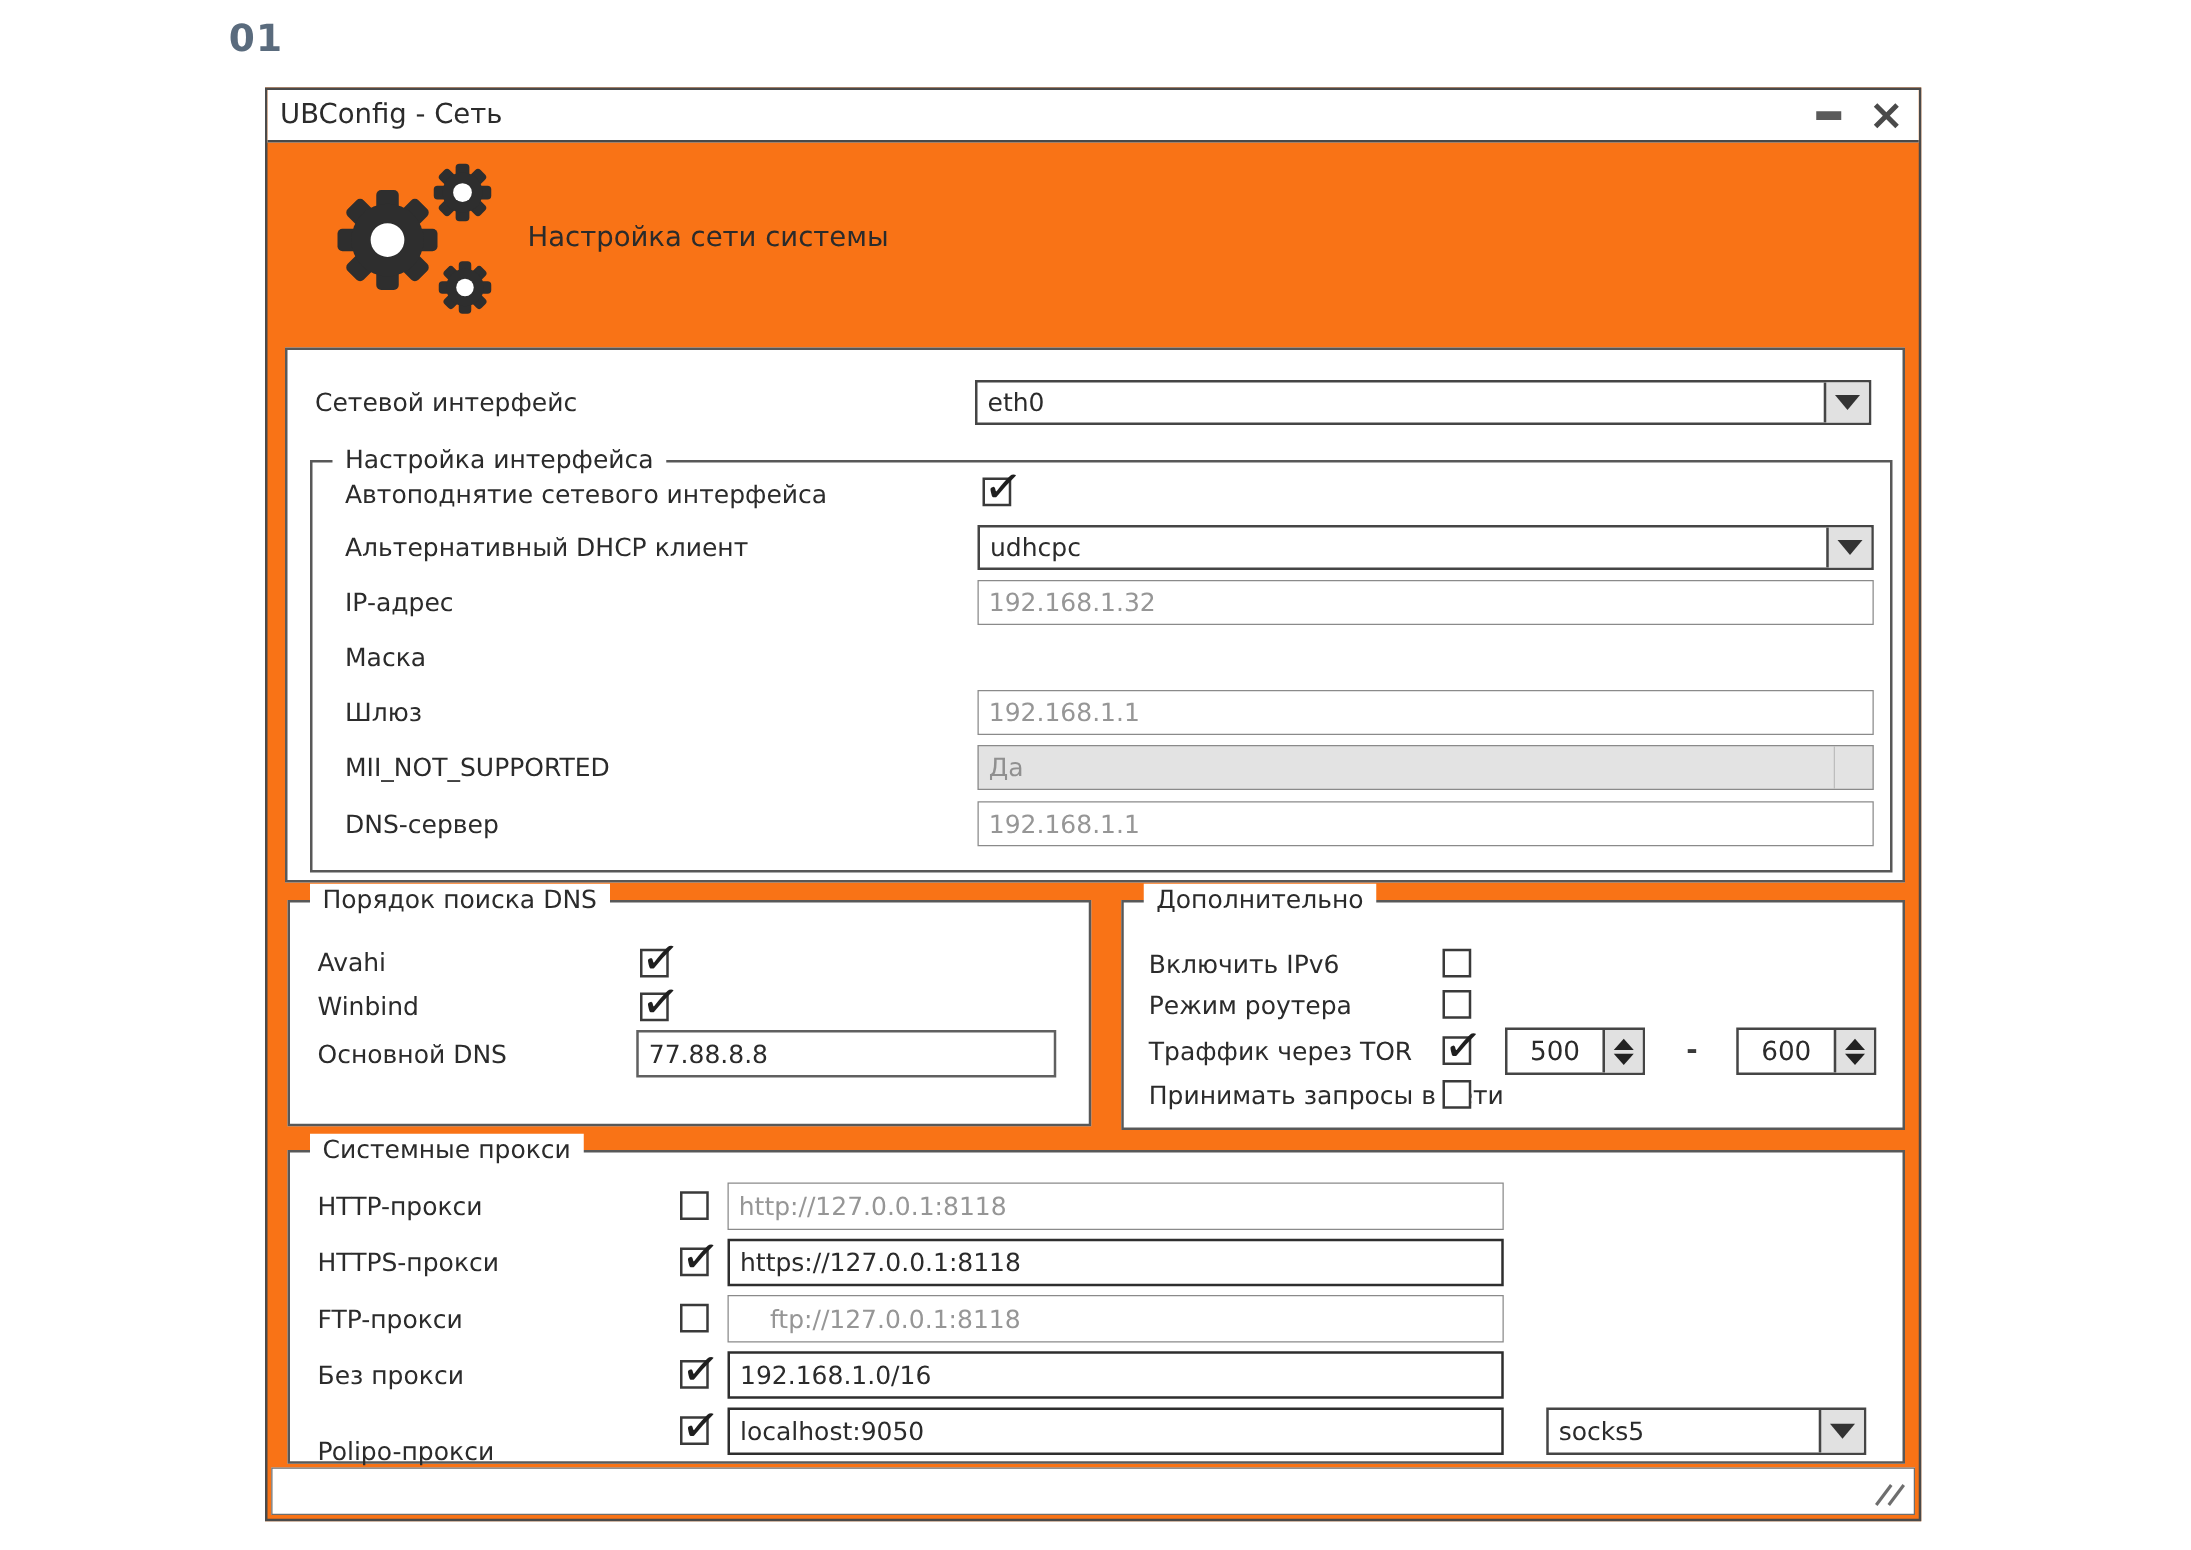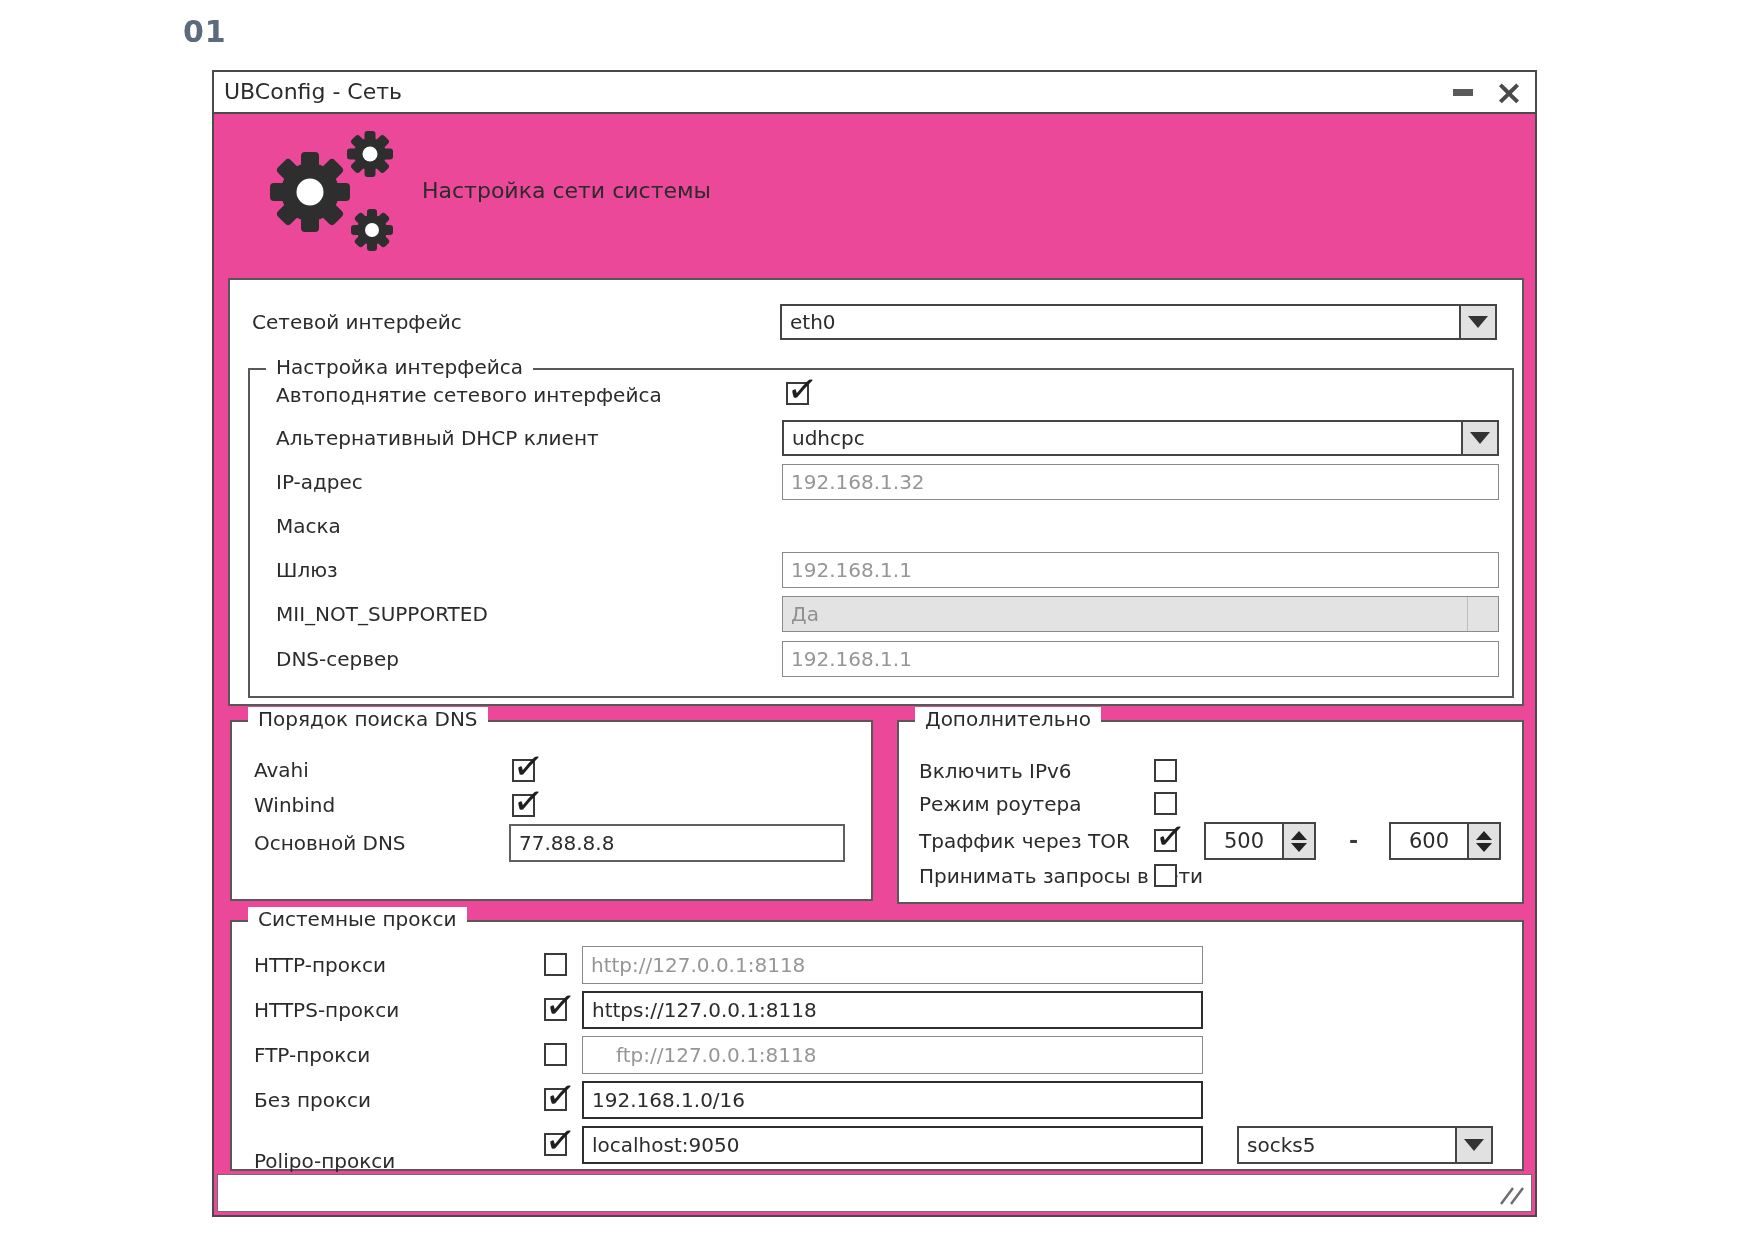--- a/index.html
+++ b/index.html
@@ -3,21 +3,21 @@
 <meta charset="utf-8">
 <style>
   html,body { margin:0; padding:0; background:#ffffff; }
   .canvas { position:relative; width:1753px; height:1240px; background:#fff;
             font-family:"DejaVu Sans", sans-serif; color:#2b2b2b; overflow:hidden; }
 
   .fig-label { position:absolute; left:183px; top:14px; font-size:30px; font-weight:bold;
                color:#5a6b7d; letter-spacing:1px; }
 
   .window { position:absolute; left:212px; top:70px; width:1321px; height:1143px;
-            border:2px solid #4a4a4a; background:#ec4899; }
+            border:2px solid #4a4a4a; background:#f97316; }
 
   
   .titlebar { position:absolute; left:0; top:0; right:0; height:40px; border-bottom:2px solid #4a4a4a; background:#fff; }
   .titlebar .title { position:absolute; left:10px; top:0; line-height:40px; font-size:22px; }
   .win-btn { position:absolute; top:0; height:40px; width:36px; display:flex; align-items:center; justify-content:center; cursor:default; }
   .min-btn { right:54px; }
   .min-glyph { width:20px; height:7px; background:#5a5a5a; }
   .close-btn { right:8px; }
   .close-glyph { font-size:34px; color:#4a4a4a; line-height:34px; font-weight:bold; }
 

